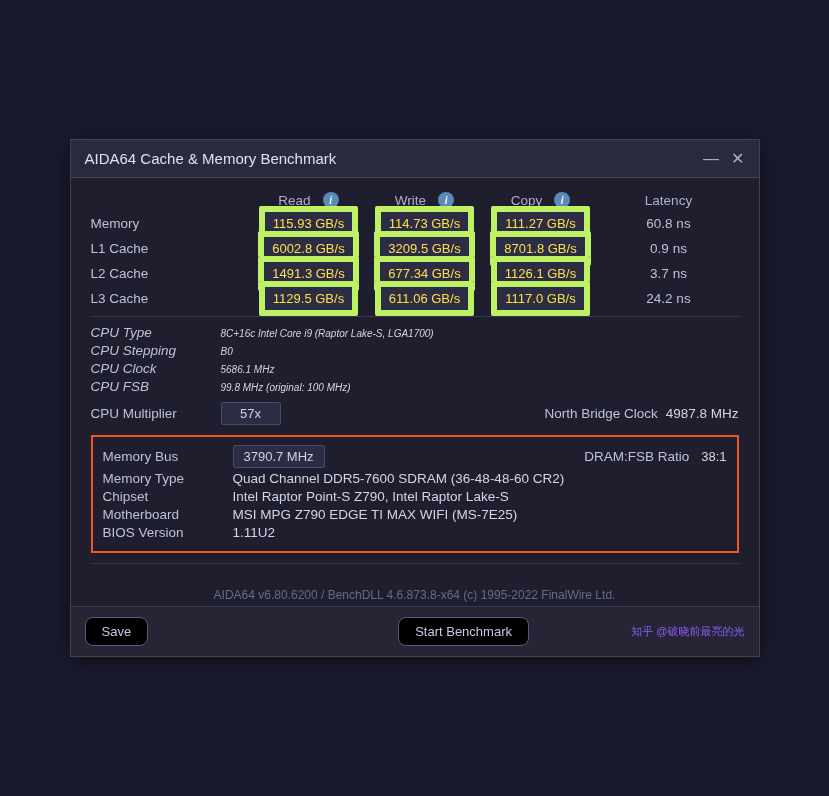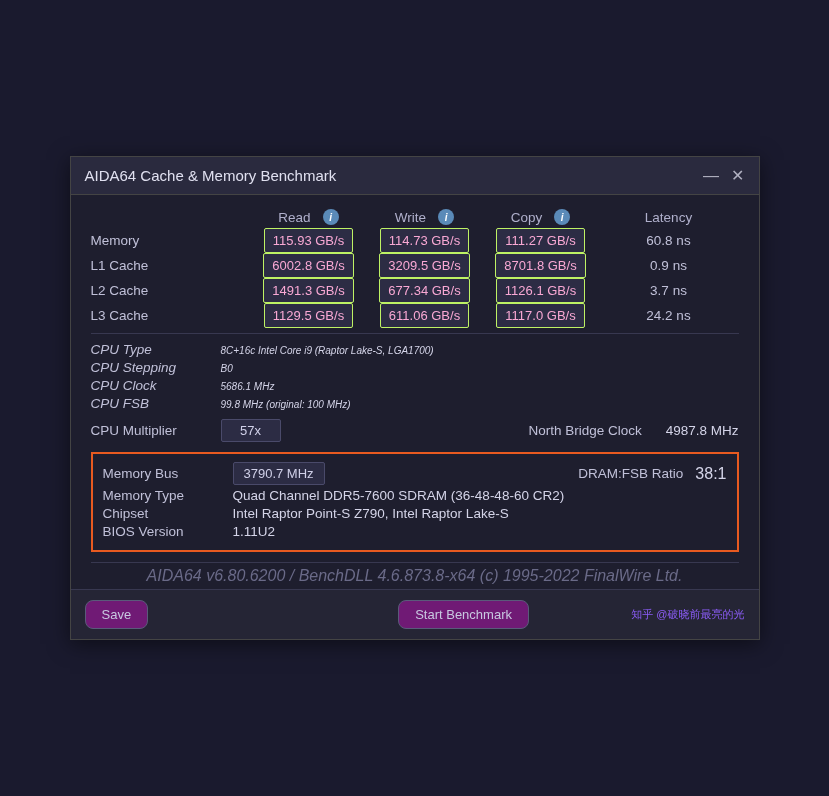--- a/index.html
+++ b/index.html
@@ -87,22 +87,22 @@
     }
     .row-label {
       color: #c0c0d8;
       font-size: 13.5px;
     }
     .bench-value {
       text-align: center;
     }
     .bench-box {
       background: #2c2c44;
-      border: 1px solid #bef264;
-      color: #f9a8d4;
+      border: 6px solid #bef264;
+      color: #fde047;
       text-align: center;
       padding: 4px 8px;
       font-size: 13px;
       margin: 0 4px;
       border-radius: 2px;
       white-space: nowrap;
     }
     .latency-value {
       color: #c0c0d8;
       text-align: center;
@@ -152,21 +152,21 @@
       padding: 3px 10px;
       font-size: 13px;
       border-radius: 2px;
       min-width: 60px;
       text-align: center;
     }
     .north-bridge-section {
       margin-left: auto;
       display: flex;
       align-items: flex-end;
-      gap: 24px;
+      gap: 8px;
     }
     .nb-label {
       color: #c0c0d8;
       font-size: 13.5px;
     }
     .nb-value {
       color: #d4d4e8;
       font-size: 13.5px;
     }
     
@@ -217,43 +217,42 @@
       display: flex;
       align-items: center;
       gap: 12px;
     }
     .dram-label {
       color: #c0c0d8;
       font-size: 13.5px;
     }
     .dram-value {
       color: #d4d4e8;
-      font-size: 16px;
+      font-size: 13px;
     }
     
     .footer-text {
       text-align: center;
       color: #6a6a88;
-      font-size: 16px;
-      padding: 4px 0 4px 0;
+      font-size: 12px;
+      padding: 24px 0 4px 0;
       border-top: 1px solid #383850;
-      font-style: italic;
     }
     
     .bottom-bar {
       display: flex;
       align-items: center;
       padding: 10px 14px;
       background: #252535;
       border-top: 1px solid #383850;
       gap: 10px;
     }
     .btn {
       padding: 6px 16px;
-      background: #701a75;
+      background: #000000;
       border: 1px solid #5a5a7a;
       color: #c8c8e0;
       font-size: 13px;
       cursor: pointer;
       border-radius: 8px;
     }
     .btn-start {
       margin-left: 240px;
     }
     .watermark {
@@ -396,20 +395,24 @@
       <div id="highlighted-rows">
           <div class="highlight-row">
     <span class="highlight-label">Memory Type</span>
     <span class="highlight-value">Quad Channel DDR5-7600 SDRAM  (36-48-48-60 CR2)</span>
   </div>
           <div class="highlight-row">
     <span class="highlight-label">Chipset</span>
     <span class="highlight-value">Intel Raptor Point-S Z790, Intel Raptor Lake-S</span>
   </div>
           <div class="highlight-row">
+    <span class="highlight-label">Motherboard</span>
+    <span class="highlight-value">MSI MPG Z790 EDGE TI MAX WIFI (MS-7E25)</span>
+  </div>
+          <div class="highlight-row">
     <span class="highlight-label">BIOS Version</span>
     <span class="highlight-value">1.11U2</span>
   </div>
         </div>
     </div>
 
     <div class="footer-text">AIDA64 v6.80.6200 / BenchDLL 4.6.873.8-x64  (c) 1995-2022 FinalWire Ltd.</div>
 
   </div>
 

